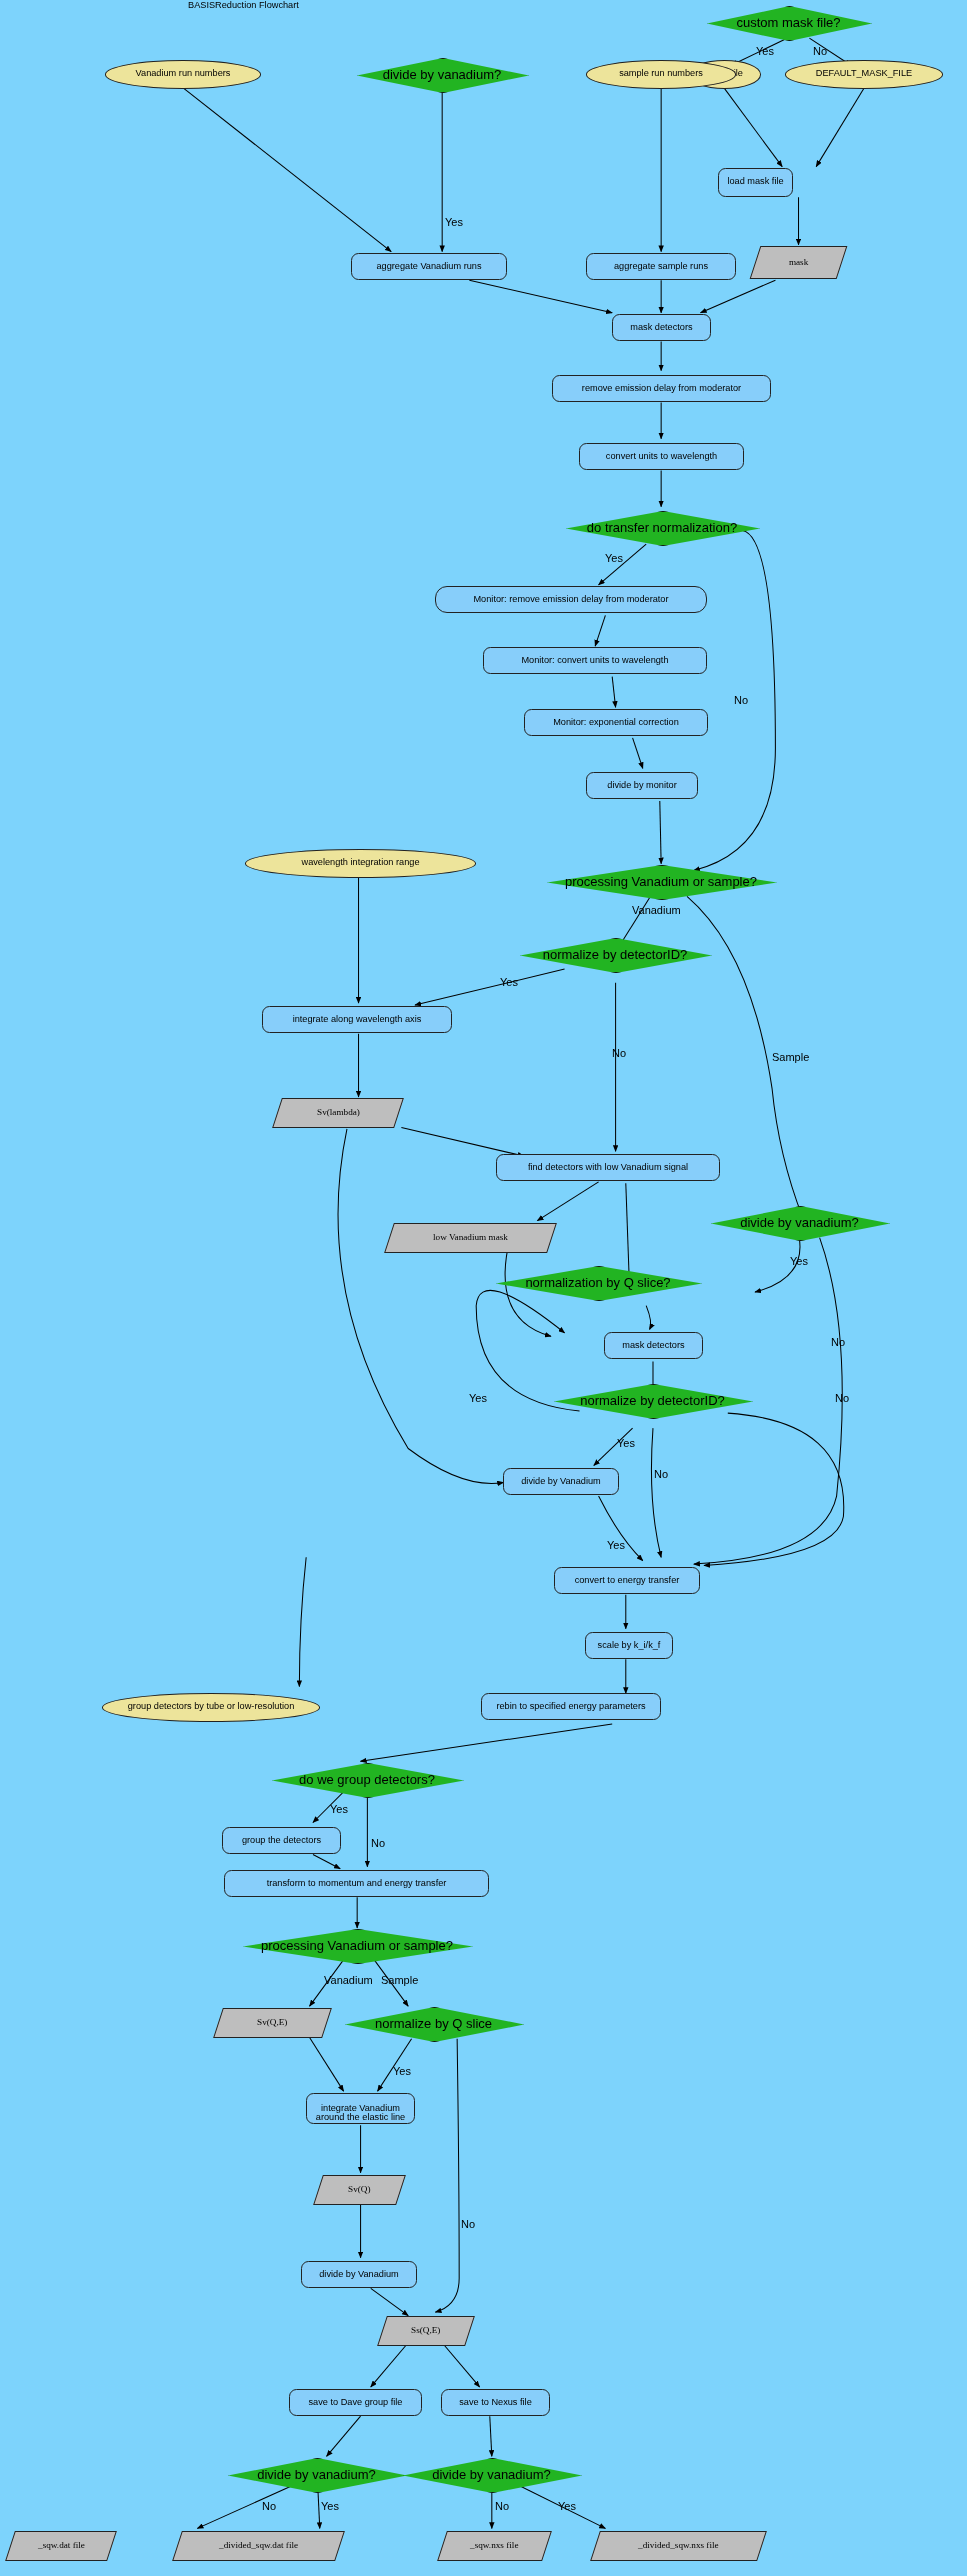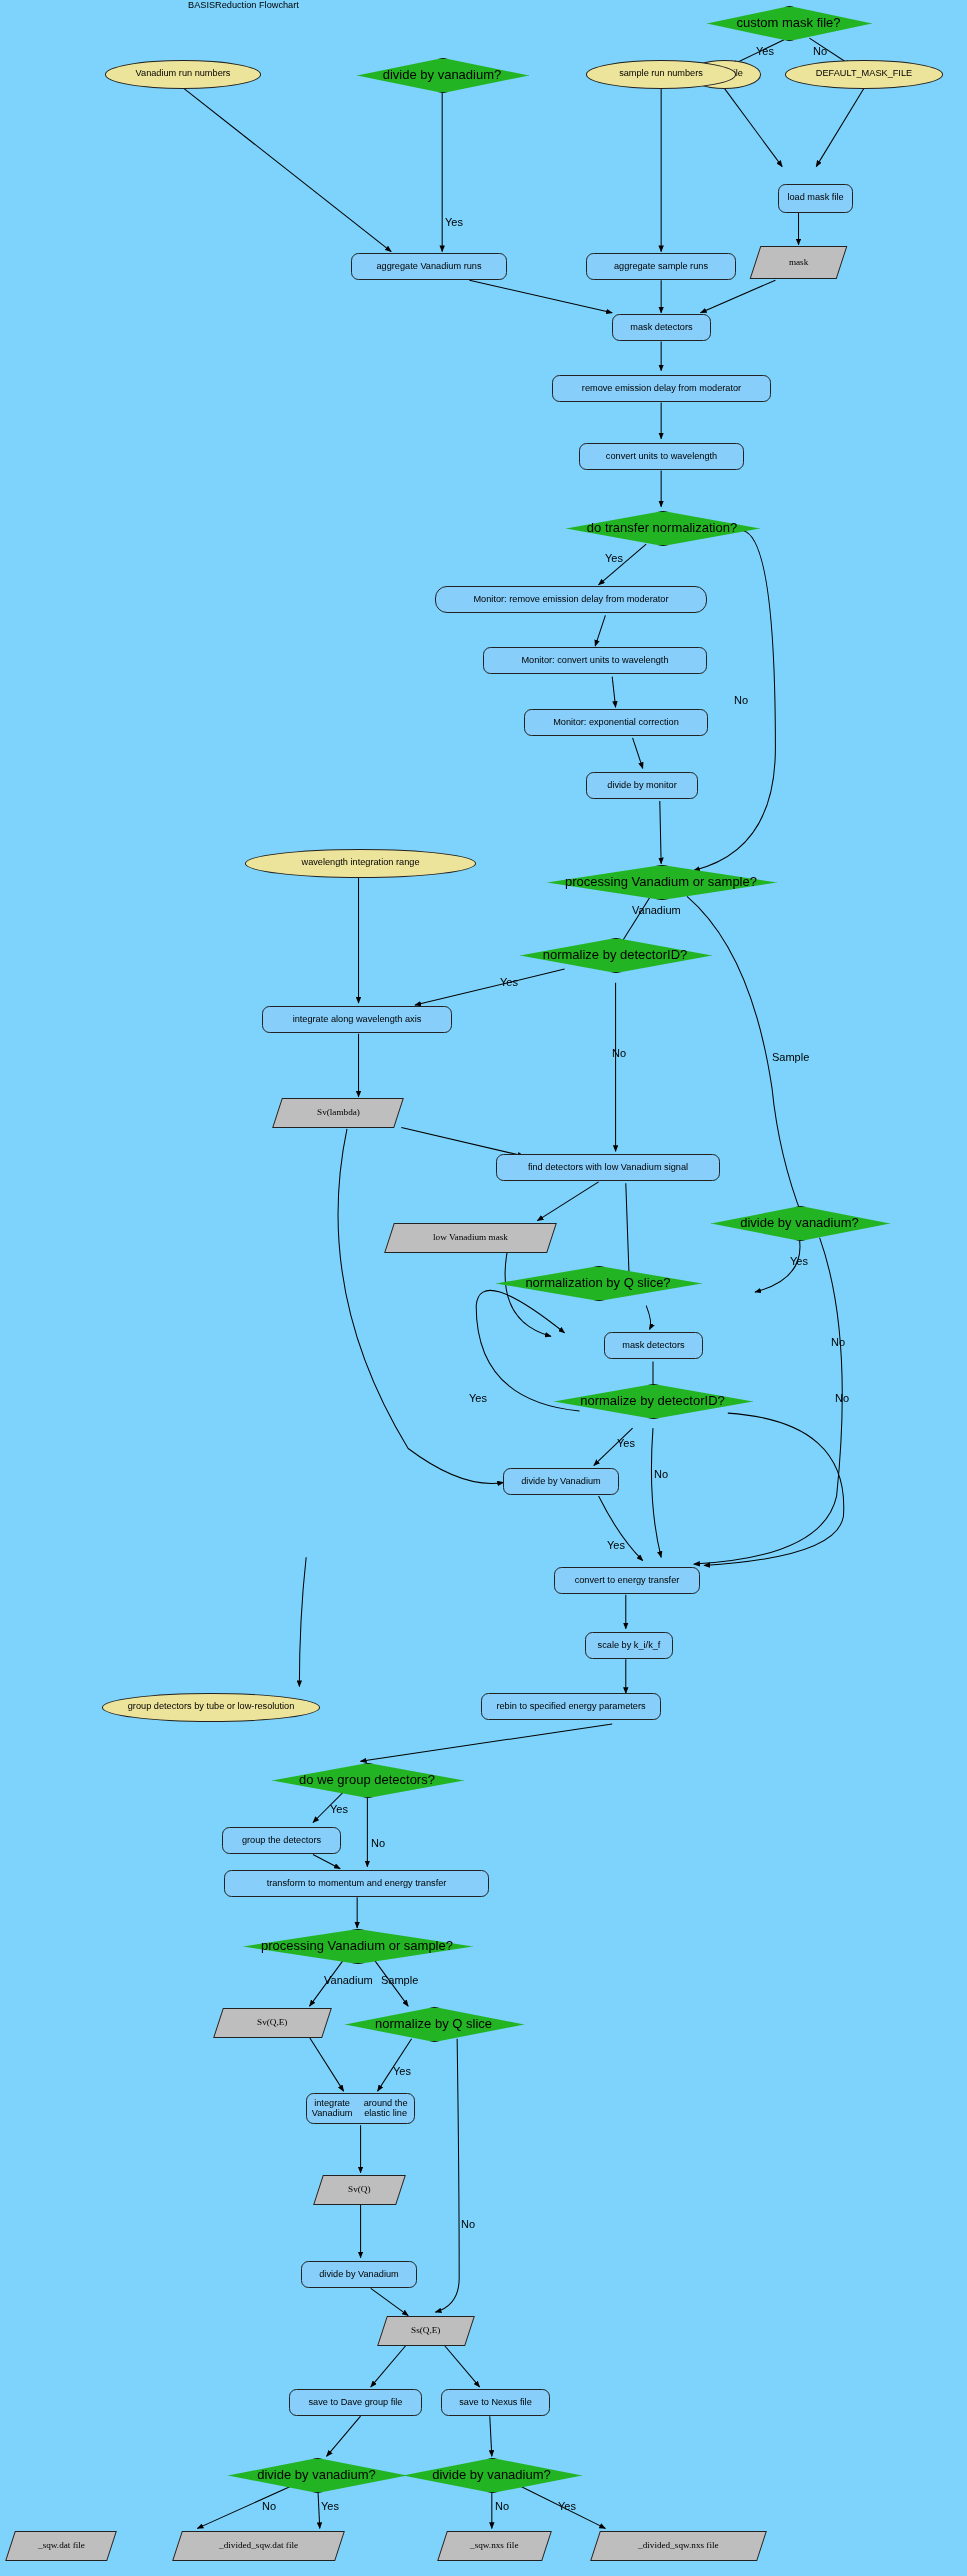--- a/index.html
+++ b/index.html
@@ -161,21 +161,21 @@
   <div class="node dec" style="left:707px;top:6.1px;width:163px;height:33px;">
     <span class="dshape"></span>
     <span class="dlabel">custom mask file?</span>
   </div>
   <div class="node term" style="left:688px;top:60px;width:73px;height:28.6px;">
     <span>MaskFile</span>
   </div>
   <div class="node term" style="left:785px;top:60px;width:158px;height:28.6px;">
     <span>DEFAULT_MASK_FILE</span>
   </div>
-  <div class="node proc" style="left:778px;top:168px;width:75px;height:28.6px;margin-top:16px;">
+  <div class="node proc" style="left:718px;top:168px;width:75px;height:28.6px;">
     <span>load mask file</span>
   </div>
   <div class="node data" style="left:755px;top:246px;width:87px;height:33px;">
     <span>mask</span>
   </div>
 
   <div class="node term" style="left:105px;top:60px;width:156px;height:28.6px;">
     <span>Vanadium run numbers</span>
   </div>
   <div class="node dec" style="left:357px;top:58px;width:170px;height:33px;">
@@ -294,21 +294,21 @@
     <span class="dshape"></span>
     <span class="dlabel">processing Vanadium or sample?</span>
   </div>
   <div class="node data" style="left:218px;top:2008px;width:109px;height:30px;">
     <span>Sv(Q,E)</span>
   </div>
   <div class="node dec" style="left:345px;top:2007px;width:177px;height:33px;">
     <span class="dshape"></span>
     <span class="dlabel">normalize by Q slice</span>
   </div>
-  <div class="node proc" style="left:306px;top:2093px;width:109px;height:31px;flex-direction:row;">
+  <div class="node proc" style="left:306px;top:2093px;width:109px;height:31px;flex-direction:column;justify-content:flex-end;">
     <span>integrate Vanadium</span>
     <span>around the elastic line</span>
   </div>
   <div class="node data" style="left:318px;top:2175px;width:83px;height:30px;">
     <span>Sv(Q)</span>
   </div>
   <div class="node proc" style="left:301px;top:2261px;width:116px;height:27px;">
     <span>divide by Vanadium</span>
   </div>
   <div class="node data" style="left:382px;top:2316px;width:88px;height:30px;">

